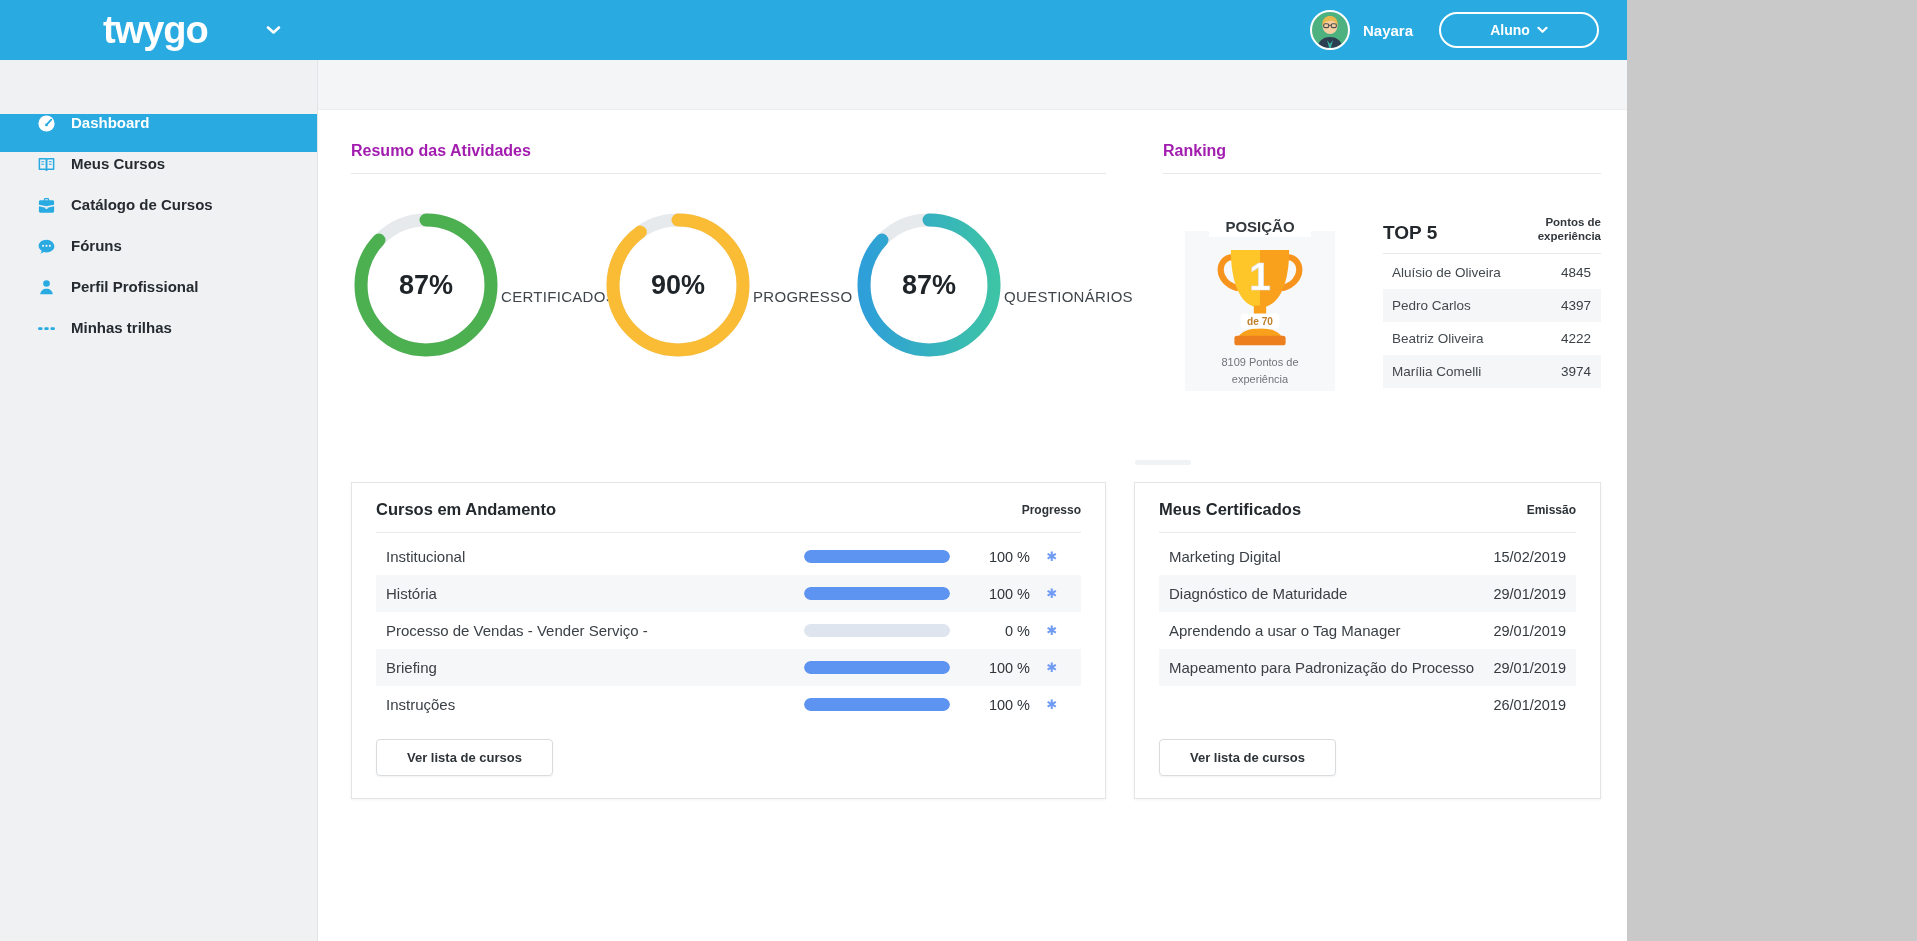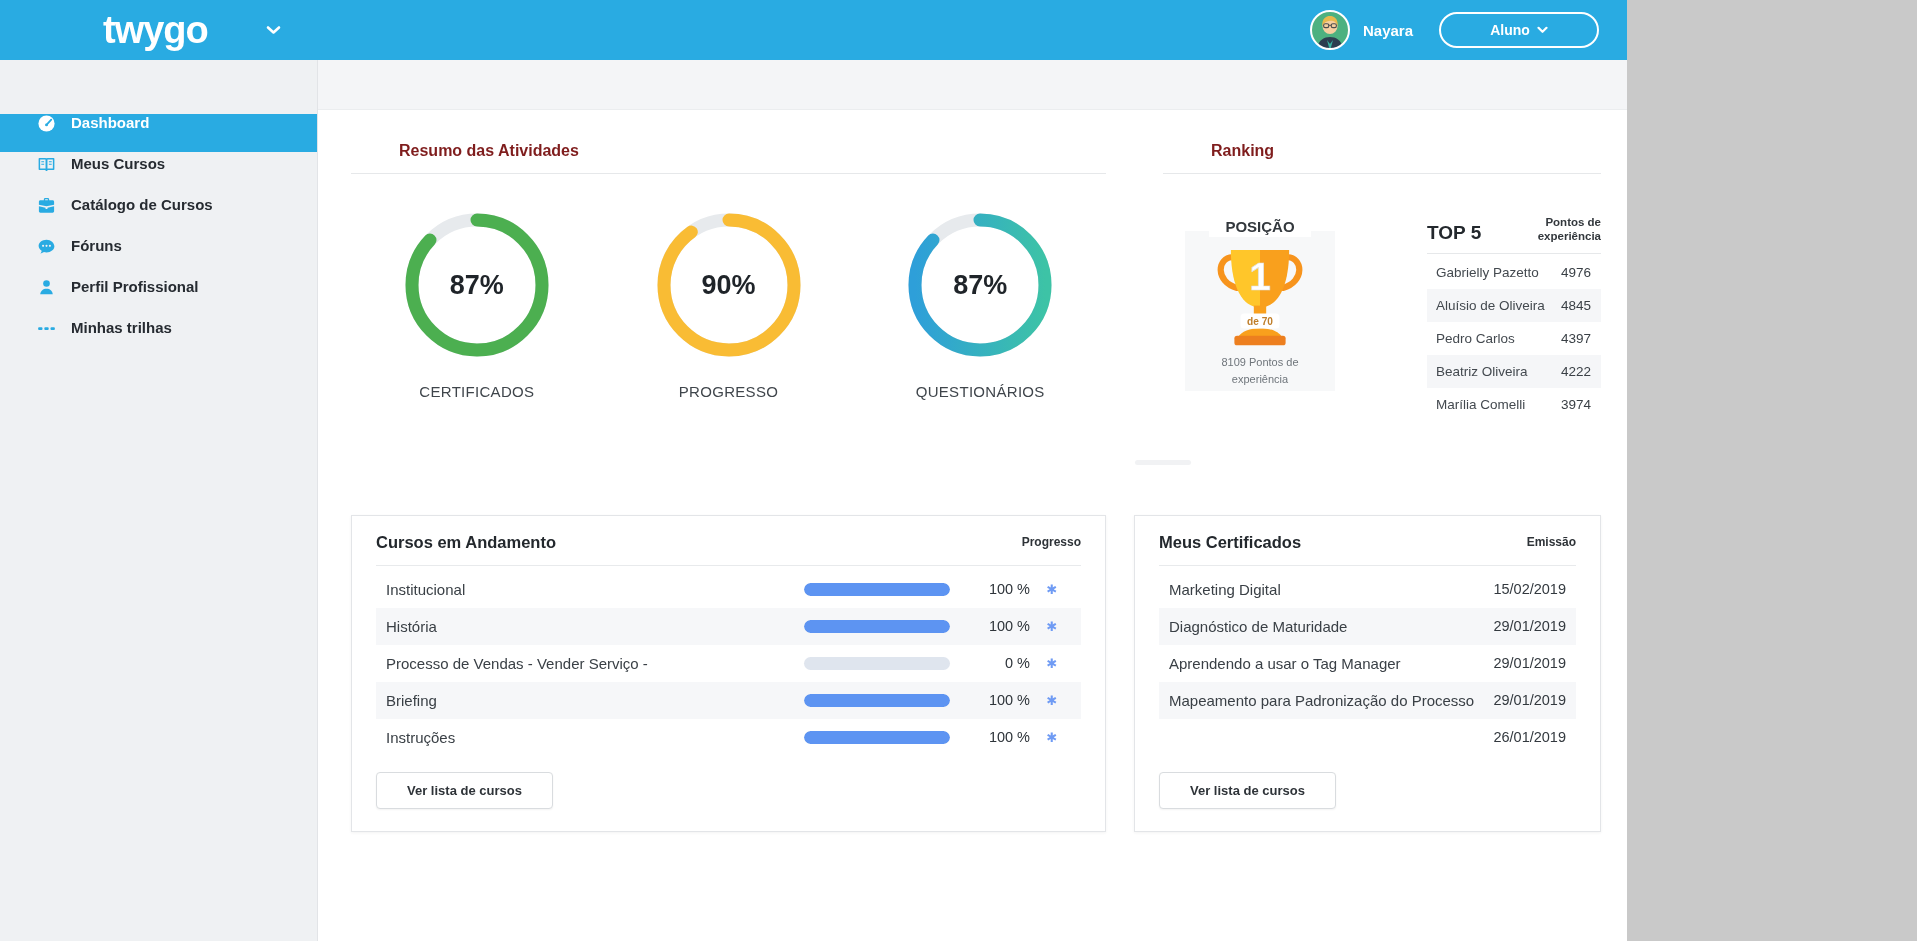--- a/index.html
+++ b/index.html
@@ -27,38 +27,38 @@
   .side-item svg { width:19px; height:19px; flex:none; color:#29ABE2; }
   .side-item.active { background:#29ABE2; color:#fff; --icon-bg:#29ABE2; }
   .side-item.active svg { color:#fff; }
   .main { flex:1; background:#fff; position:relative; }
   .main-strip { height:50px; background:#f4f5f7; border-bottom:1px solid #ebedef; }
   .content { padding:32px 26px 0 33px; }
   .mini-dash { position:absolute; left:817px; top:400px; width:56px; height:5px; background:#f1f2f4; border-radius:3px; }
   
   .row1 { display:flex; }
   .summary-block { width:755px; flex:none; }
-  .section-title { font-size:16px; font-weight:700; color:#7f1d1d;margin-left:48px; }
+  .section-title { font-size:16px; font-weight:700; color:#a21caf; }
   .section-divider { height:1px; background:#e6e8ea; margin-top:13px; }
   .donuts { display:flex; margin-top:36px; }
-  .donut-wrap { width:252px; display:flex; flex-direction:column; align-items:center; }
+  .donut-wrap { width:252px; display:flex; flex-direction:row; align-items:center; }
   .donut { position:relative; width:150px; height:150px; }
   .donut svg { width:150px; height:150px; display:block; }
   .donut-value { position:absolute; inset:0; display:flex; align-items:center; justify-content:center;
     font-size:27px; font-weight:700; color:#1f2429; }
   .donut-label { margin-top:23px; font-size:15px; color:#3f454b; letter-spacing:.3px; }
   .ranking-block { margin-left:57px; flex:1; }
   .ranking-content { display:flex; margin-top:42px; }
   .position-card { margin-left:22px; width:150px; flex:none; position:relative; text-align:center; }
   .position-bg { position:absolute; top:15px; left:0; right:0; height:160px; background:#f7f8f9; }
   .position-label { position:relative; display:inline-block; background:#fff; padding:2px 16px;
     font-size:15px; font-weight:700; color:#33383d; }
   .trophy { position:relative; display:block; margin:2px auto 0; width:106px; height:112px; }
   .position-caption { position:relative; margin:3px auto 0; width:112px; font-size:11px; color:#6f757b; line-height:1.55; }
-  .top5 { flex:1; margin-left:92px; }
+  .top5 { flex:1; margin-left:48px; }
   .top5-header { display:flex; justify-content:space-between; align-items:flex-end; }
   .top5-title { font-size:19px; font-weight:700; color:#23282d; }
   .points-header { text-align:right; font-size:11.5px; font-weight:700; color:#33383d; line-height:1.2; }
   .top5-divider { height:1px; background:#e6e8ea; margin-top:9px; }
   .top5-rows { margin-top:2px; }
   .top5-row { height:33px; display:flex; align-items:center; justify-content:space-between;
     padding:0 10px 0 9px; font-size:13.5px; color:#43494f; }
   .top5-row:nth-child(even) { background:#f5f6f8; }
   .top5-points { color:#3a4046; }
   
@@ -260,24 +260,20 @@
                 <div class="top5-header">
                   <div class="top5-title">TOP 5</div>
                   <div class="points-header">
                     <div>Pontos de</div>
                     <div>experiência</div>
                   </div>
                 </div>
                 <div class="top5-divider"></div>
                 <div class="top5-rows">
                   <div class="top5-row">
-                    <span>Gabrielly Pazetto</span>
-                    <span class="top5-points">4976</span>
-                  </div>
-                  <div class="top5-row">
                     <span>Aluísio de Oliveira</span>
                     <span class="top5-points">4845</span>
                   </div>
                   <div class="top5-row">
                     <span>Pedro Carlos</span>
                     <span class="top5-points">4397</span>
                   </div>
                   <div class="top5-row">
                     <span>Beatriz Oliveira</span>
                     <span class="top5-points">4222</span>

